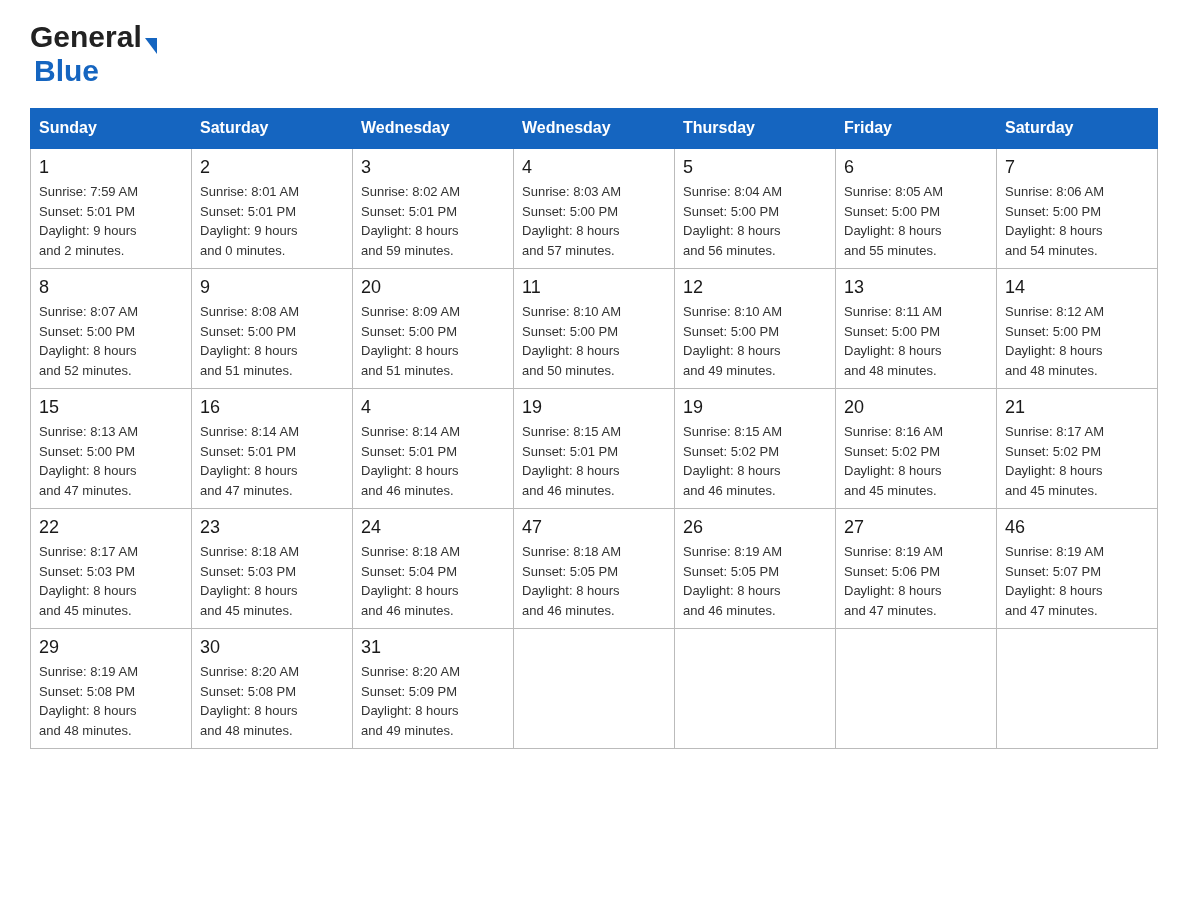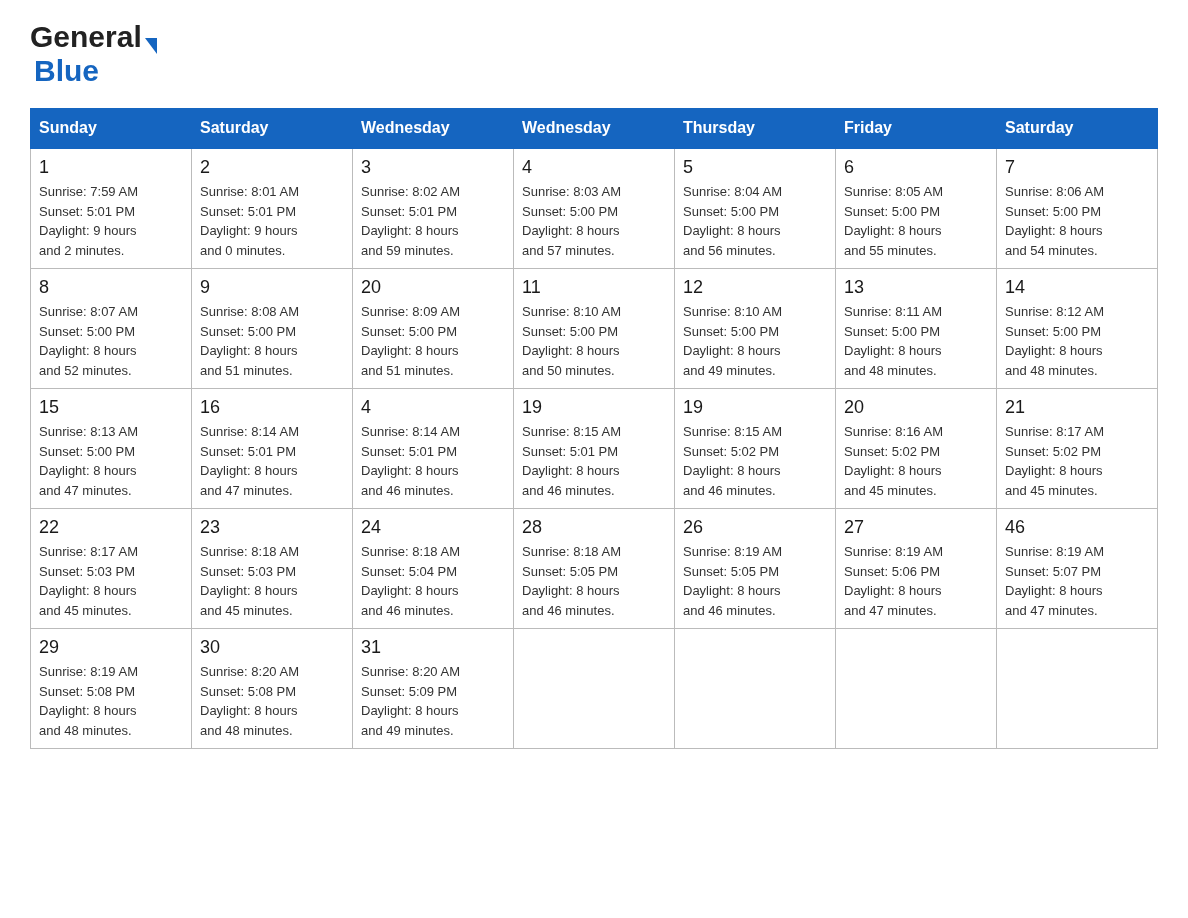--- a/index.html
+++ b/index.html
@@ -322,21 +322,21 @@
       </td>
         <td>
         <div class="day-number">24</div>
         <div class="day-info">
           Sunrise: 8:18 AM<br>
           Sunset: 5:04 PM<br>
           Daylight: 8 hours<br>and 46 minutes.
         </div>
       </td>
         <td>
-        <div class="day-number">28</div>
+        <div class="day-number">47</div>
         <div class="day-info">
           Sunrise: 8:18 AM<br>
           Sunset: 5:05 PM<br>
           Daylight: 8 hours<br>and 46 minutes.
         </div>
       </td>
         <td>
         <div class="day-number">26</div>
         <div class="day-info">
           Sunrise: 8:19 AM<br>

